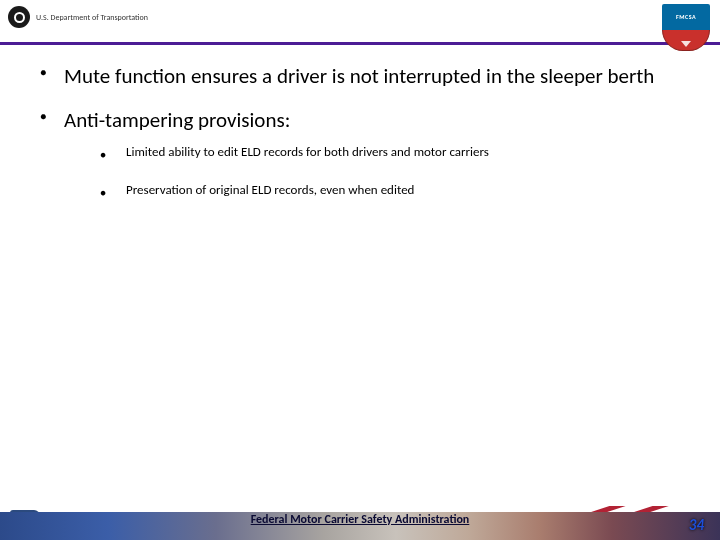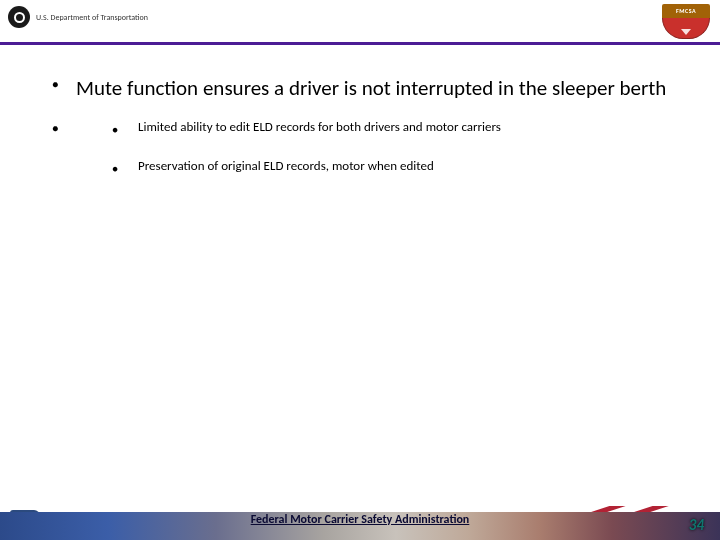--- a/index.html
+++ b/index.html
@@ -3,35 +3,35 @@
 <meta charset="utf-8">
 <style>
   html,body{margin:0;padding:0}
   body{width:720px;height:540px;font-family:Calibri,"Segoe UI",Arial,sans-serif;background:#fff;color:#000;position:relative;overflow:hidden}
   .header{position:relative;height:42px;border-bottom:3px solid #4c1d95}
   .dot-logo{position:absolute;left:8px;top:6px;display:flex;align-items:center;gap:6px}
   .dot-circle{width:22px;height:22px;border-radius:50%;background:#1a1a1a;position:relative}
   .dot-circle::after{content:"";position:absolute;left:6px;top:6px;width:7px;height:7px;border-radius:50%;border:2px solid #fff}
   .dot-text{font-size:8px;color:#333;line-height:1}
   .fmcsa-badge{position:absolute;right:10px;top:4px;width:48px;height:34px}
-  .fmcsa-top{height:14px;background:#a16207;color:#fff;font-size:6px;font-weight:bold;display:flex;align-items:center;justify-content:center;letter-spacing:.5px;border-radius:2px 2px 0 0}
+  .fmcsa-top{height:26px;background:#0369a1;color:#fff;font-size:6px;font-weight:bold;display:flex;align-items:center;justify-content:center;letter-spacing:.5px;border-radius:2px 2px 0 0}
   .fmcsa-bot{height:20px;background:#c9302c;border:1px solid #8a211e;border-top:none;border-radius:0 0 24px 24px;position:relative}
   .fmcsa-bot::after{content:"";position:absolute;left:50%;bottom:3px;transform:translateX(-50%);width:0;height:0;border-left:5px solid transparent;border-right:5px solid transparent;border-top:6px solid #fff;opacity:.85}
   .content{padding:18px 40px 0 40px}
   .title{font-size:34px;font-weight:600;color:#1f3a7a;margin:0 0 18px 0;text-align:center;letter-spacing:.5px}
-  ul.main{list-style:none;margin:12px;padding:0}
+  ul.main{list-style:none;margin:0;padding:0}
   ul.main>li{font-size:21px;line-height:1.25;margin-bottom:18px;position:relative;padding-left:24px}
   ul.main>li::before{content:"\25CF";position:absolute;left:0;top:3px;font-size:11px;color:#000}
   ul.sub{list-style:none;margin:10px 0 0 0;padding:0}
   ul.sub>li{font-size:13px;line-height:1.3;margin-bottom:22px;position:relative;padding-left:62px}
   ul.sub>li::before{content:"\25CF";position:absolute;left:36px;top:4px;font-size:10px;color:#000}
   .footer{position:absolute;left:0;right:0;bottom:0;height:36px}
   .footer-bar{position:absolute;left:0;right:0;bottom:0;height:28px;background:linear-gradient(90deg,#2c4a8a 0%,#3b5ea8 15%,#6a6e8e 30%,#a8a4a0 45%,#c8c2bb 55%,#bfa999 65%,#a97d6e 75%,#7a4a52 85%,#3b3358 100%);display:flex;justify-content:center}
   .footer-text{font-size:12px;color:#0a0a33;font-weight:600;text-decoration:underline}
-  .pagenum{position:absolute;right:16px;bottom:6px;color:#0f766e;font-size:15px;font-weight:600;font-style:italic;text-shadow:0 0 3px #000}
+  .pagenum{position:absolute;right:16px;bottom:6px;color:#1d4ed8;font-size:15px;font-weight:600;font-style:italic;text-shadow:0 0 3px #000}
   .truck{position:absolute;left:4px;bottom:2px;width:90px;height:34px}
   .truck-cab{position:absolute;left:6px;bottom:6px;width:30px;height:22px;background:#2b4a7e;border-radius:3px 6px 0 0}
   .truck-window{position:absolute;left:20px;bottom:16px;width:12px;height:8px;background:#9fb3d1;border-radius:1px}
   .truck-trailer{position:absolute;left:34px;bottom:8px;width:52px;height:18px;background:#5a5a5a;border-radius:0 2px 2px 0}
   .flag{position:absolute;right:48px;bottom:0;width:90px;height:34px;overflow:hidden}
   .flag-stripe{position:absolute;width:120px;height:5px;transform:rotate(-18deg);transform-origin:left center}
   .fs1{background:#b22234;bottom:4px;left:-6px}
   .fs2{background:#fff;bottom:11px;left:-6px}
   .fs3{background:#b22234;bottom:18px;left:-6px}
 </style>
@@ -48,23 +48,24 @@
     <div class="fmcsa-bot"></div>
   </div>
 </div>
 
 <div class="content">
   <ul class="main">
     <li>
       <span>Mute function ensures a driver is not interrupted in the sleeper berth</span>
     </li>
     <li>
+      <span>Anti-tampering provisions:</span>
       <ul class="sub">
         <li><span>Limited ability to edit ELD records for both drivers and motor carriers</span></li>
-        <li><span>Preservation of original ELD records, motor when edited</span></li>
+        <li><span>Preservation of original ELD records, even when edited</span></li>
       </ul>
     </li>
   </ul>
 </div>
 
 <div class="footer">
   <div class="truck">
     <div class="truck-trailer"></div>
     <div class="truck-cab"></div>
     <div class="truck-window"></div>

